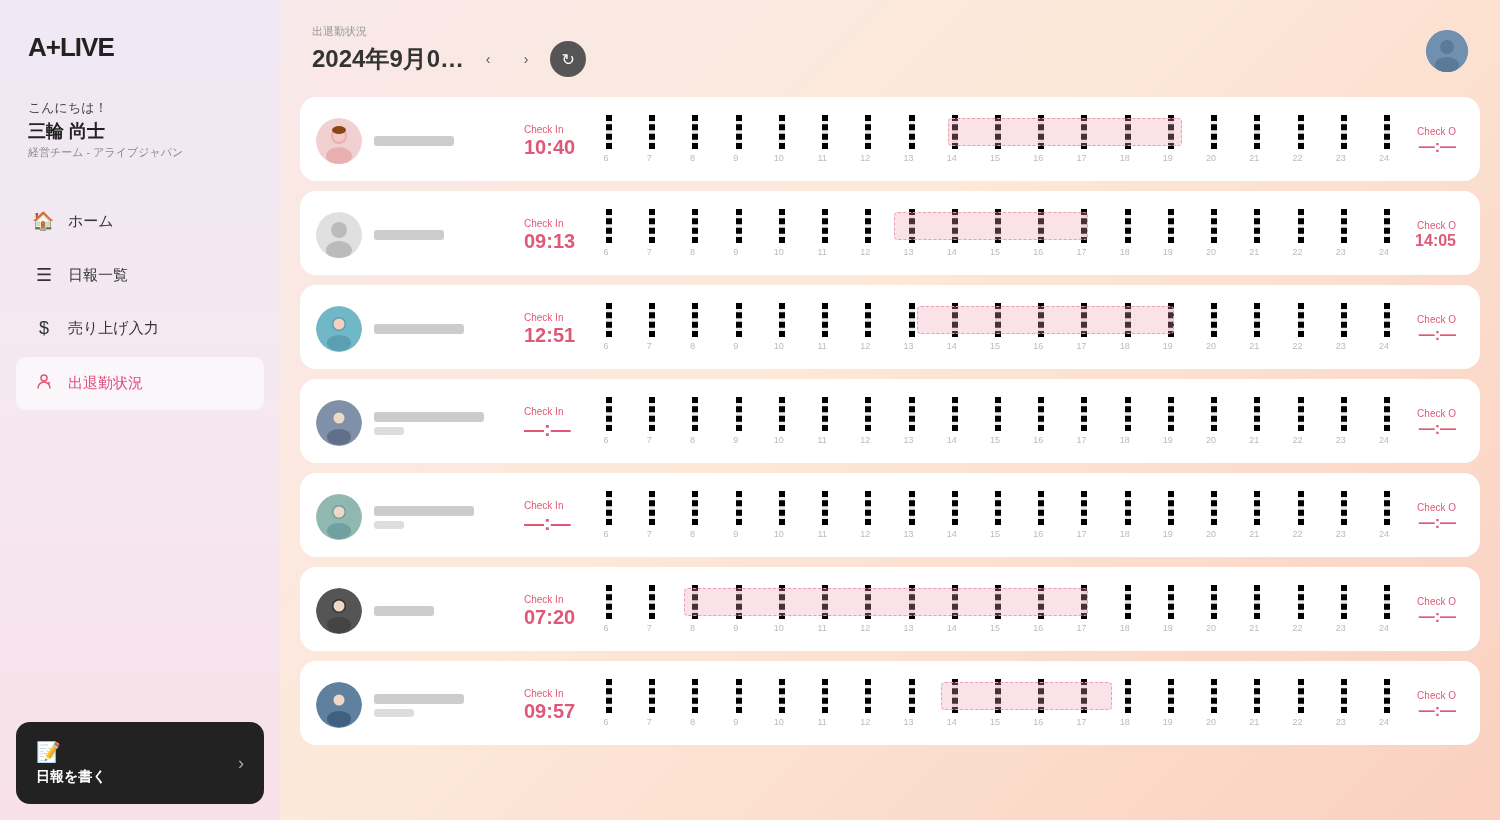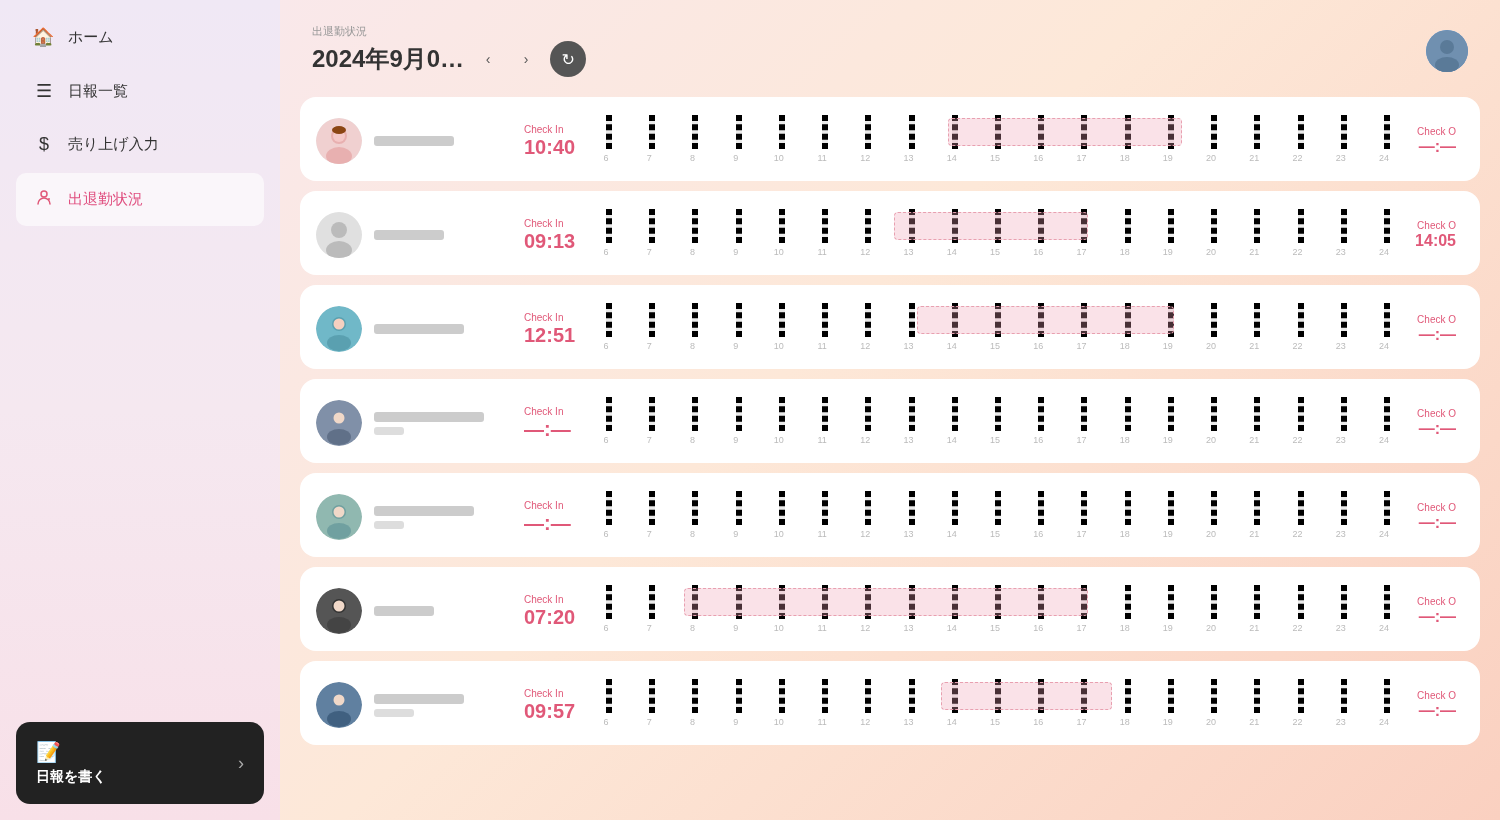--- a/index.html
+++ b/index.html
@@ -300,21 +300,27 @@
       width: 60px;
       height: 8px;
       background: #ddd;
       border-radius: 3px;
     }
   </style>
 </head>
 <body>
 
 <div class="sidebar">
-
+  <div class="logo">A+LIVE</div>
+
+  <div class="user-info">
+    <div class="user-greeting">こんにちは！</div>
+    <div class="user-name">三輪 尚士</div>
+    <div class="user-team">経営チーム - アライブジャパン</div>
+  </div>
 
   <nav class="nav-menu">
     <div class="nav-item">
       <span class="nav-icon">🏠</span>
       <span>ホーム</span>
     </div>
     <div class="nav-item">
       <span class="nav-icon">☰</span>
       <span>日報一覧</span>
     </div>

